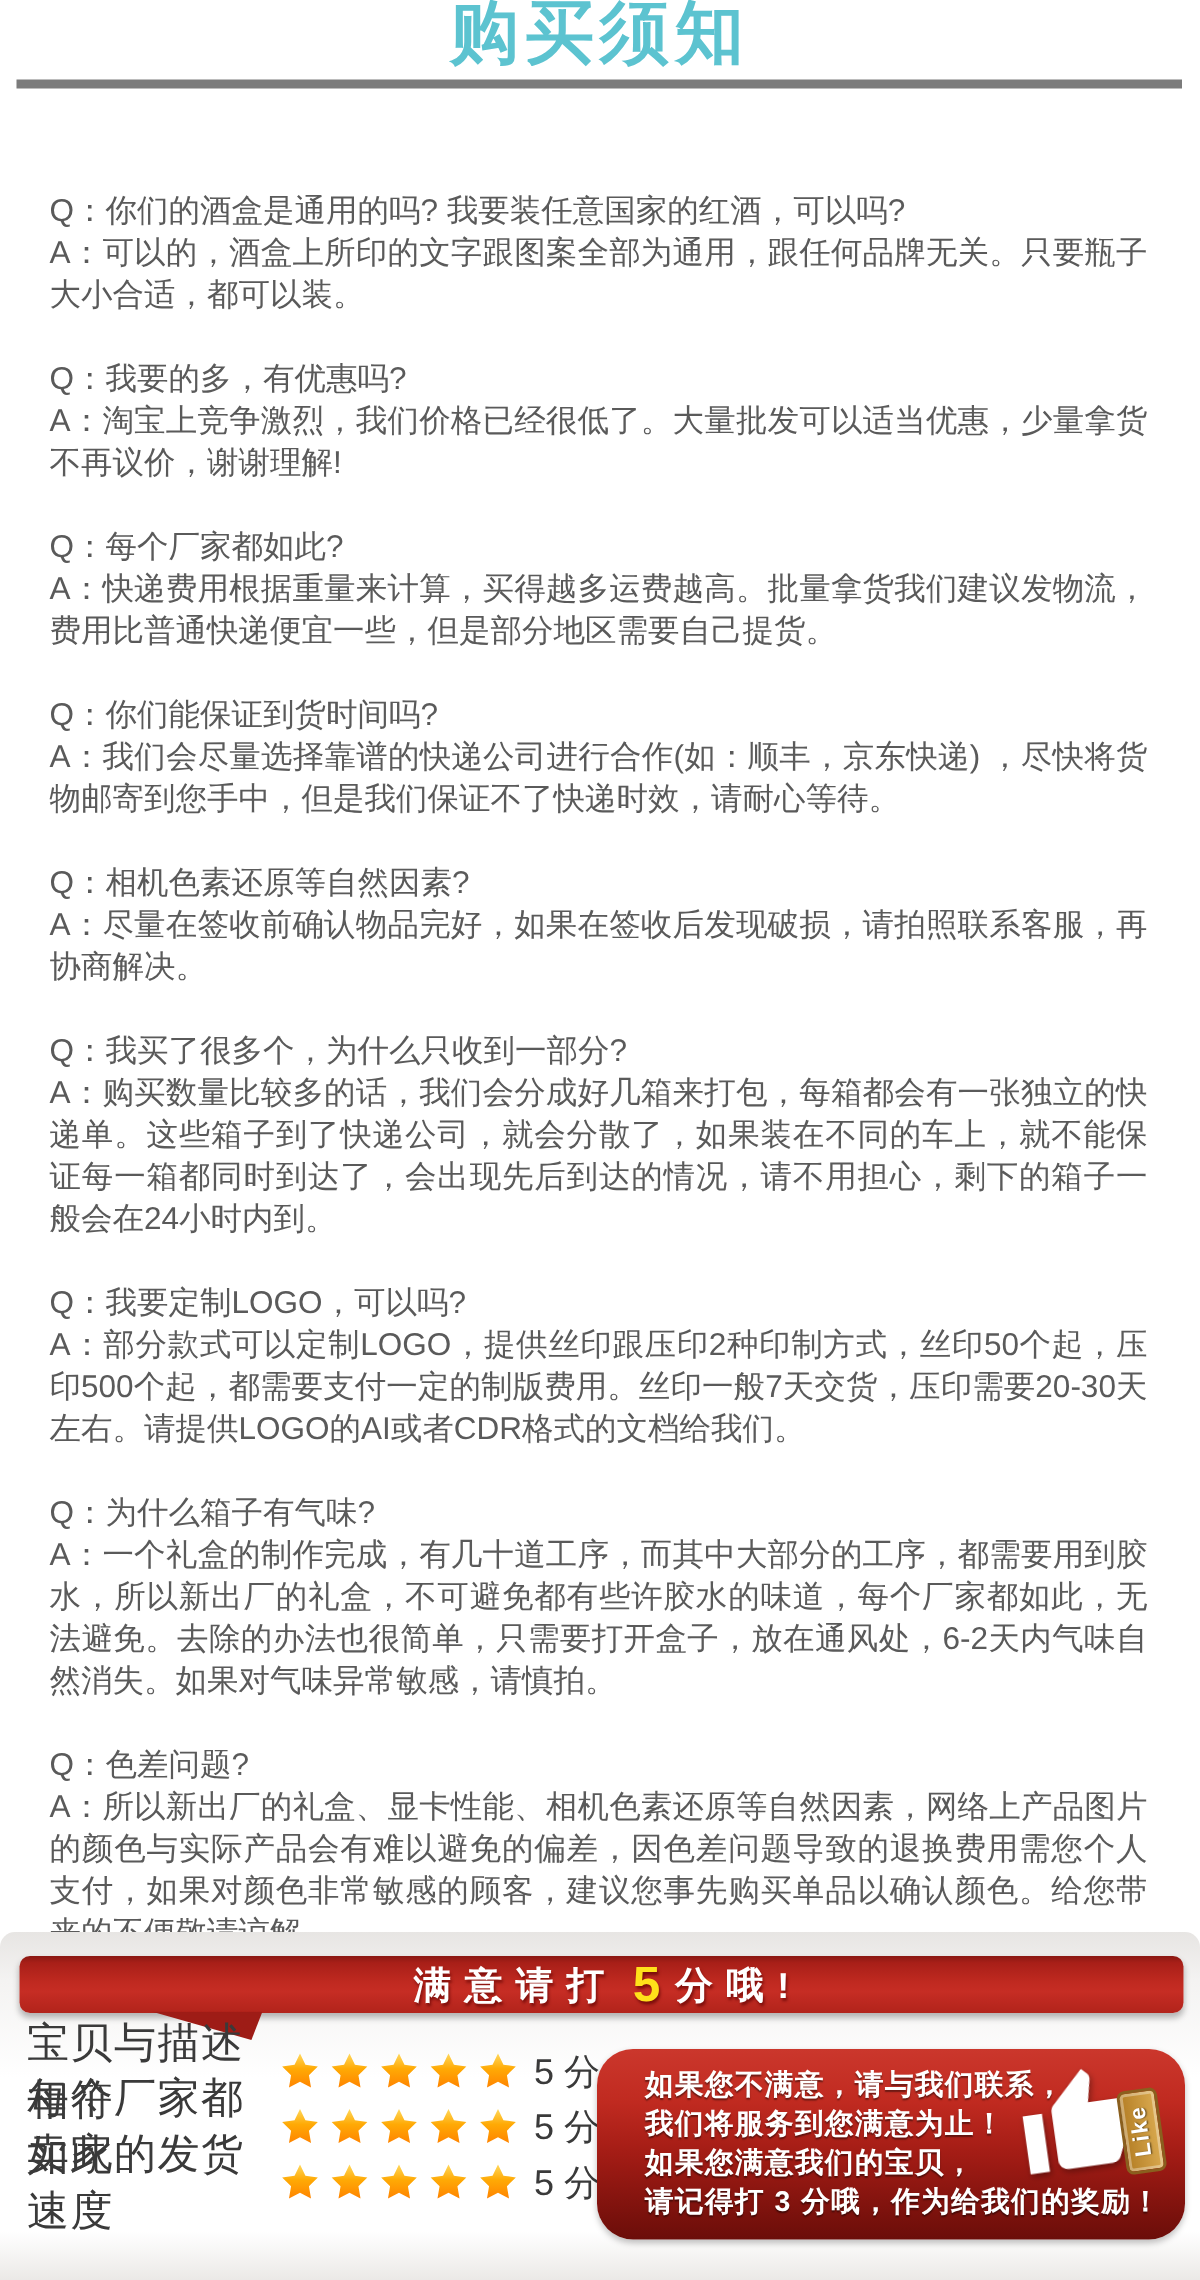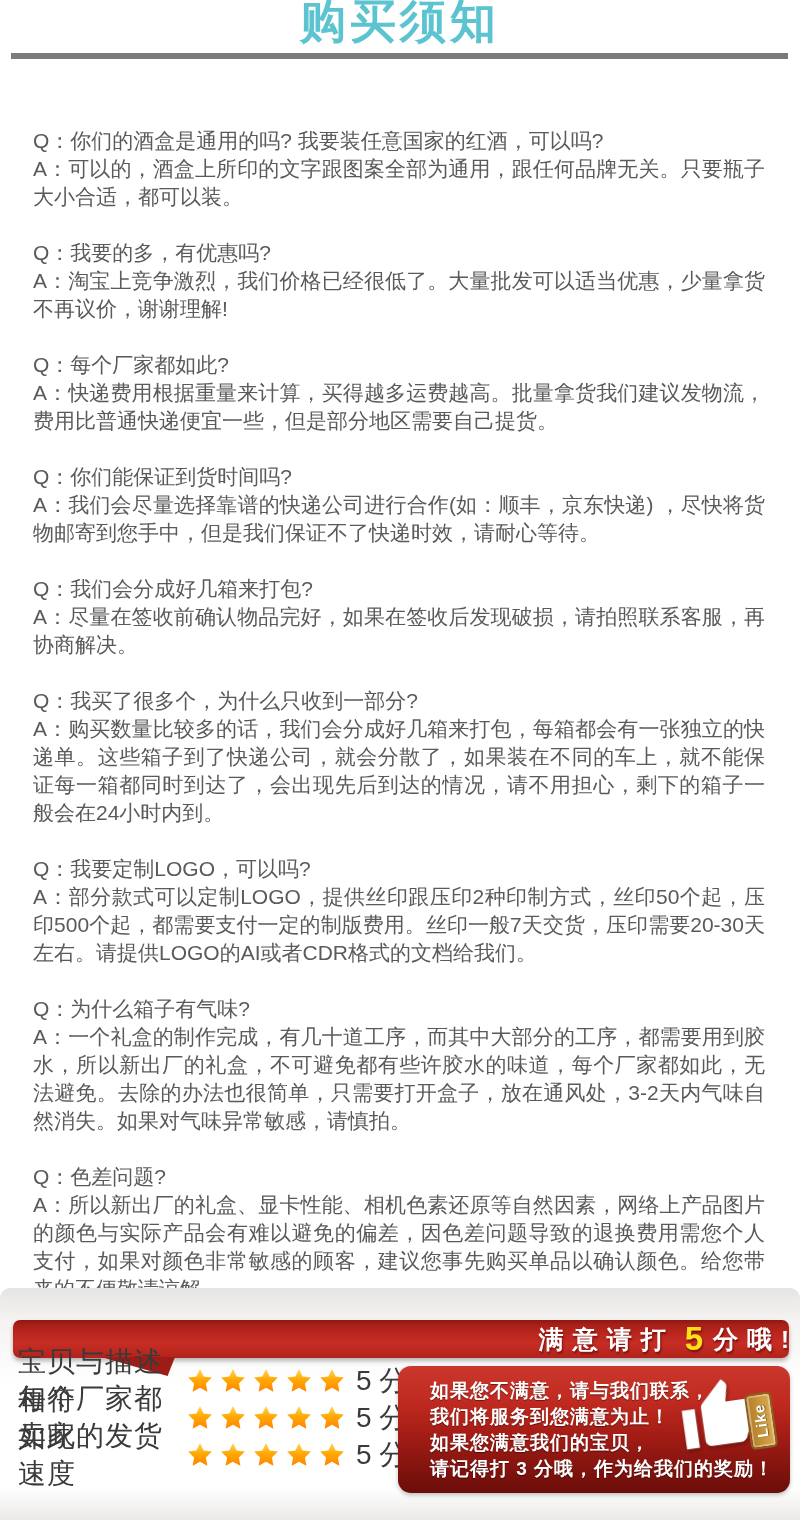--- a/index.html
+++ b/index.html
@@ -30,50 +30,50 @@
   .qa-block { margin-bottom:26px; }
   .qa-block p { text-align:justify; }
   .q-line { white-space:normal;margin-top:28px; }
   
   .bottom-panel {
     position:absolute; left:0; right:0; bottom:0; height:232px;
     border-radius:10px 10px 0 0;
     background:linear-gradient(180deg,#e7e5e3 0%,#f4f3f2 14%,#ffffff 42%,#ffffff 86%,#ebe9e7 100%);
   }
   .banner {
-    position:absolute; left:13px; right:11px; top:32px; height:38px;
+    position:absolute; left:13px; right:11px; top:16px; height:38px;
     border-radius:7px;
     background:linear-gradient(180deg,#8a1812 0%,#a81f18 12%,#bf2920 45%,#c62d24 62%,#b2231b 100%);
     box-shadow:0 3px 4px rgba(0,0,0,.28);
-    text-align:right; line-height:38px;
+    text-align:center; line-height:38px;
     color:#ffffff; font-weight:bold; font-size:25px; letter-spacing:9px;
     text-shadow:1px 2px 2px rgba(90,0,0,.65);
   }
   .banner .hl {
     color:#ffe11a; font-size:33px; letter-spacing:0;
     margin:0 10px; vertical-align:-2px;
   }
   .banner .bang { letter-spacing:0; font-size:24px; }
   .banner-tail {
     position:absolute; left:88px; top:100%; margin-top:-1px;
     width:74px; height:19px;
     background:#9e1c16;
     clip-path:polygon(0 0,100% 0,90% 100%);
   }
   
   .ratings { position:absolute; left:18px; top:78px; }
   .rating-row { display:flex; align-items:center; height:30px; margin-bottom:7px; }
   .rating-label { font-size:28px; color:#3a3a3a; width:168px; letter-spacing:1px; }
   .stars { display:flex; align-items:center; }
   .star { width:28px; height:28px; margin-right:5px; }
-  .rating-score { font-size:28px; color:#3a3a3a; margin-left:5px; }
+  .rating-score { font-size:24px; color:#3a3a3a; margin-left:5px; }
   
   .promo-box {
     position:absolute; right:10px; top:78px; width:392px; height:127px;
-    border-radius:13px;
+    border-radius:24px;
     background:linear-gradient(180deg,#cb372c 0%,#c02a20 28%,#a31c15 55%,#7d120d 85%,#6b0d09 100%);
     box-shadow:0 2px 4px rgba(0,0,0,.25);
     padding:12px 0 0 32px;
     color:#ffffff; font-weight:bold; font-size:19px; line-height:26px;
     text-shadow:0 1px 1px rgba(0,0,0,.45);
   }
   .promo-box p { letter-spacing:1px; }
   .thumb-wrap {
     position:absolute; right:24px; top:10px; width:86px; height:86px;
     transform:rotate(-8deg);
@@ -119,34 +119,34 @@
   </div>
   <div class="qa-block">
     <p class="q-line"><span>Q：</span><span>每个厂家都如此?</span></p>
     <p class="a-line"><span>A：</span><span>快递费用根据重量来计算，买得越多运费越高。批量拿货我们建议发物流，费用比普通快递便宜一些，但是部分地区需要自己提货。</span></p>
   </div>
   <div class="qa-block">
     <p class="q-line"><span>Q：</span><span>你们能保证到货时间吗?</span></p>
     <p class="a-line"><span>A：</span><span>我们会尽量选择靠谱的快递公司进行合作(如：顺丰，京东快递) ，尽快将货物邮寄到您手中，但是我们保证不了快递时效，请耐心等待。</span></p>
   </div>
   <div class="qa-block">
-    <p class="q-line"><span>Q：</span><span>我们会分成好几箱来打包?</span></p>
+    <p class="q-line"><span>Q：</span><span>相机色素还原等自然因素?</span></p>
     <p class="a-line"><span>A：</span><span>尽量在签收前确认物品完好，如果在签收后发现破损，请拍照联系客服，再协商解决。</span></p>
   </div>
   <div class="qa-block">
     <p class="q-line"><span>Q：</span><span>我买了很多个，为什么只收到一部分?</span></p>
     <p class="a-line"><span>A：</span><span>购买数量比较多的话，我们会分成好几箱来打包，每箱都会有一张独立的快递单。这些箱子到了快递公司，就会分散了，如果装在不同的车上，就不能保证每一箱都同时到达了，会出现先后到达的情况，请不用担心，剩下的箱子一般会在24小时内到。</span></p>
   </div>
   <div class="qa-block">
     <p class="q-line"><span>Q：</span><span>我要定制LOGO，可以吗?</span></p>
     <p class="a-line"><span>A：</span><span>部分款式可以定制LOGO，提供丝印跟压印2种印制方式，丝印50个起，压印500个起，都需要支付一定的制版费用。丝印一般7天交货，压印需要20-30天左右。请提供LOGO的AI或者CDR格式的文档给我们。</span></p>
   </div>
   <div class="qa-block">
     <p class="q-line"><span>Q：</span><span>为什么箱子有气味?</span></p>
-    <p class="a-line"><span>A：</span><span>一个礼盒的制作完成，有几十道工序，而其中大部分的工序，都需要用到胶水，所以新出厂的礼盒，不可避免都有些许胶水的味道，每个厂家都如此，无法避免。去除的办法也很简单，只需要打开盒子，放在通风处，3-2天内气味自然消失。如果对气味异常敏感，请慎拍。</span></p>
+    <p class="a-line"><span>A：</span><span>一个礼盒的制作完成，有几十道工序，而其中大部分的工序，都需要用到胶水，所以新出厂的礼盒，不可避免都有些许胶水的味道，每个厂家都如此，无法避免。去除的办法也很简单，只需要打开盒子，放在通风处，6-2天内气味自然消失。如果对气味异常敏感，请慎拍。</span></p>
   </div>
   <div class="qa-block">
     <p class="q-line"><span>Q：</span><span>色差问题?</span></p>
     <p class="a-line"><span>A：</span><span>所以新出厂的礼盒、显卡性能、相机色素还原等自然因素，网络上产品图片的颜色与实际产品会有难以避免的偏差，因色差问题导致的退换费用需您个人支付，如果对颜色非常敏感的顾客，建议您事先购买单品以确认颜色。给您带来的不便敬请谅解。</span></p>
   </div>
 </div>
 
 <div class="bottom-panel">
 
   <div class="banner">

